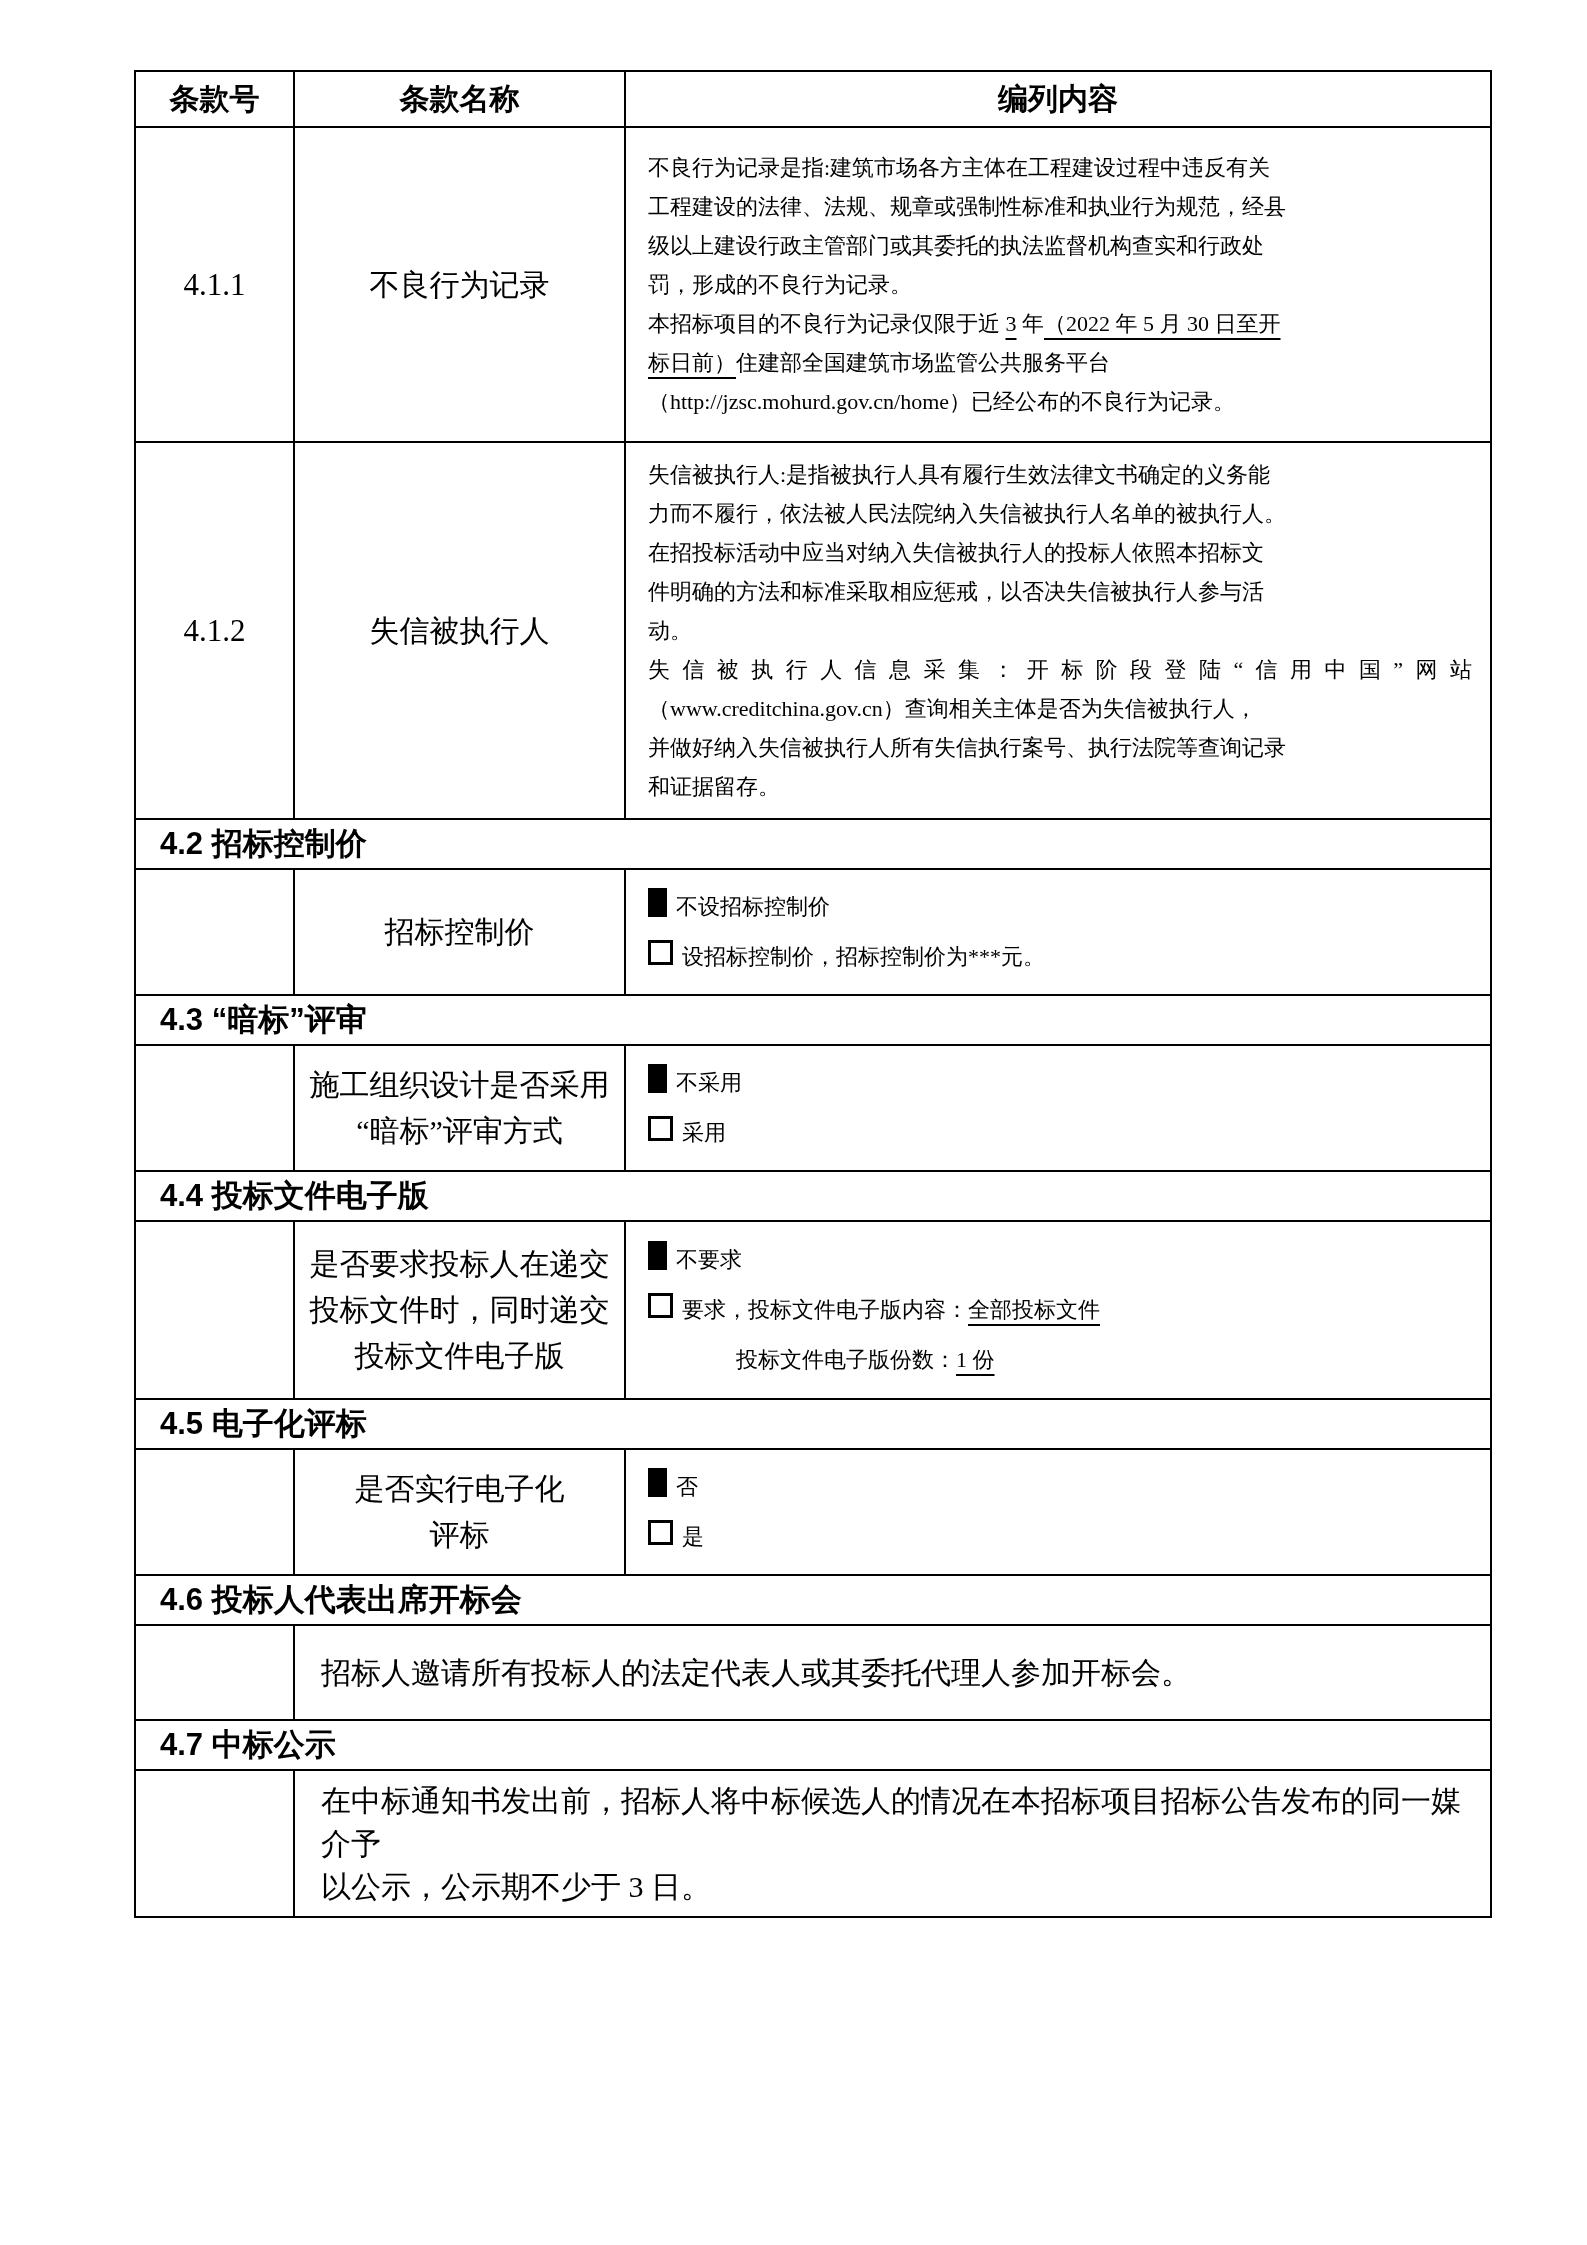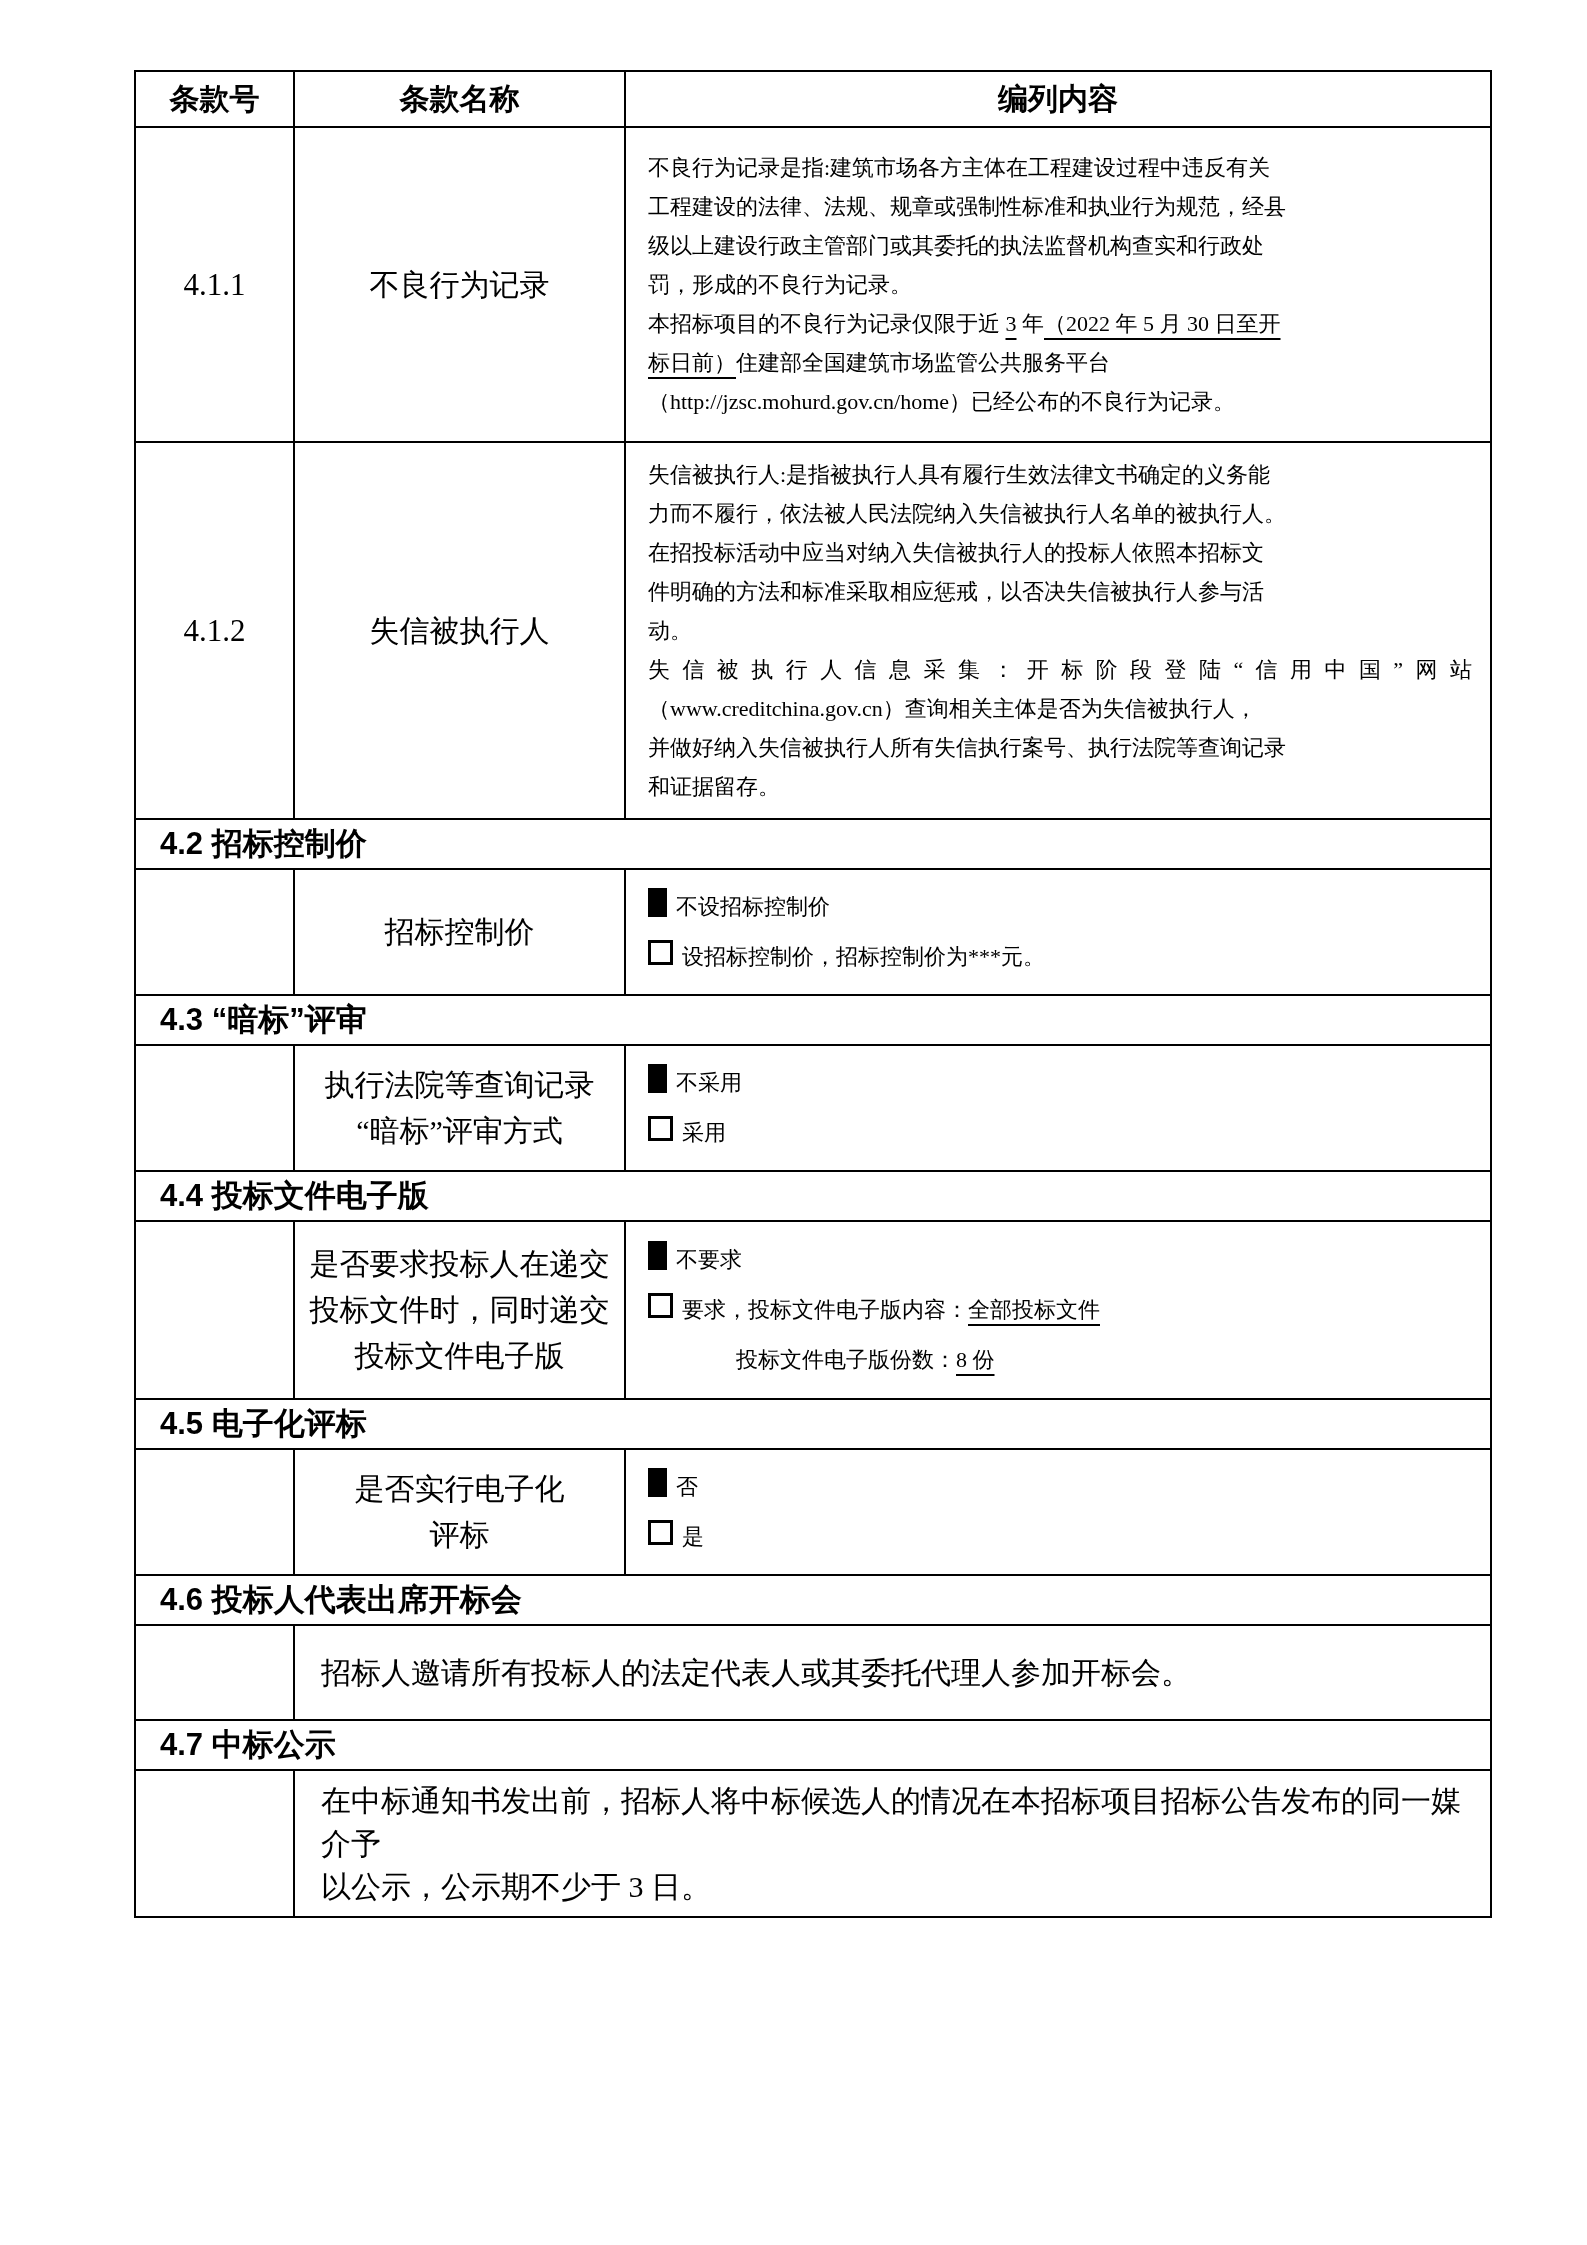--- a/index.html
+++ b/index.html
@@ -100,42 +100,42 @@
             <div class="ln"><span class="cb f"></span><span>不设招标控制价</span></div>
             <div class="ln"><span class="cb e"></span><span>设招标控制价，招标控制价为***元。</span></div>
           </td>
         </tr>
         <tr style="height: 50px;">
           <td colspan="3" class="sec">4.3 “暗标”评审</td>
         </tr>
         <tr style="height: 82px;">
           <td class="no"></td>
           <td class="name">
-            <div class="ln">执行法院等查询记录</div>
+            <div class="ln">施工组织设计是否采用</div>
             <div class="ln">“暗标”评审方式</div>
           </td>
           <td class="content opts">
             <div class="ln"><span class="cb f"></span><span>不采用</span></div>
             <div class="ln"><span class="cb e"></span><span>采用</span></div>
           </td>
         </tr>
         <tr style="height: 50px;">
           <td colspan="3" class="sec">4.4 投标文件电子版</td>
         </tr>
         <tr style="height: 178px;">
           <td class="no"></td>
           <td class="name">
             <div class="ln">是否要求投标人在递交</div>
             <div class="ln">投标文件时，同时递交</div>
             <div class="ln">投标文件电子版</div>
           </td>
           <td class="content opts">
             <div class="ln"><span class="cb f"></span><span>不要求</span></div>
             <div class="ln"><span class="cb e"></span><span>要求，投标文件电子版内容：</span><span class="ul">全部投标文件</span></div>
-            <div class="ln"><span>　　　　投标文件电子版份数：</span><span class="ul">8 份</span></div>
+            <div class="ln"><span>　　　　投标文件电子版份数：</span><span class="ul">1 份</span></div>
           </td>
         </tr>
         <tr style="height: 50px;">
           <td colspan="3" class="sec">4.5 电子化评标</td>
         </tr>
         <tr style="height: 91px;">
           <td class="no"></td>
           <td class="name">
             <div class="ln">是否实行电子化</div>
             <div class="ln">评标</div>

